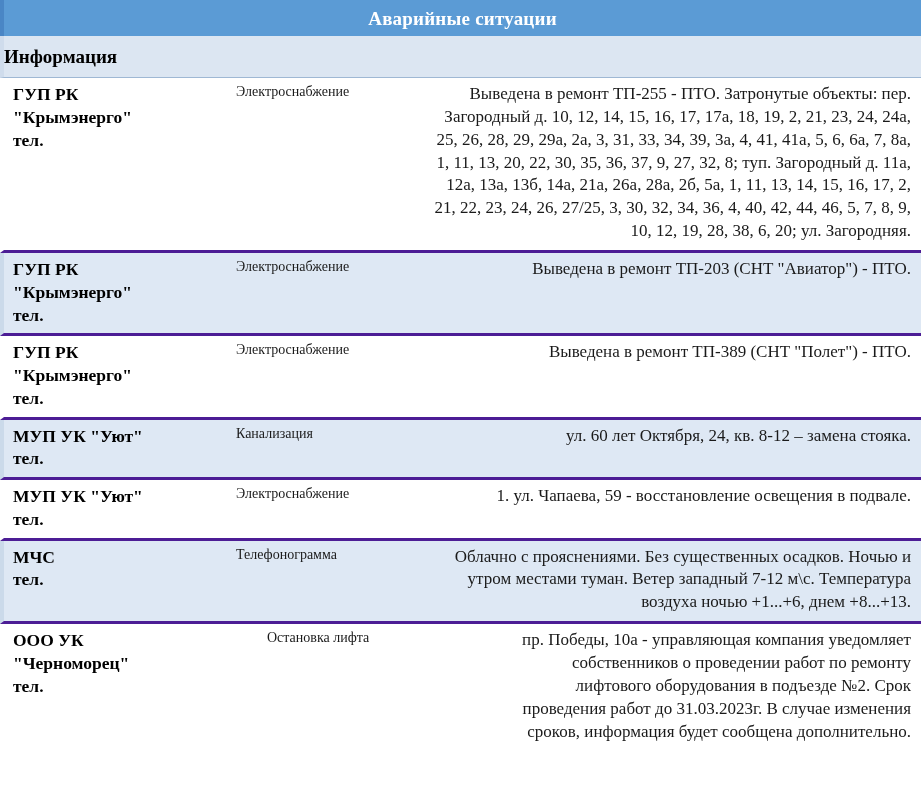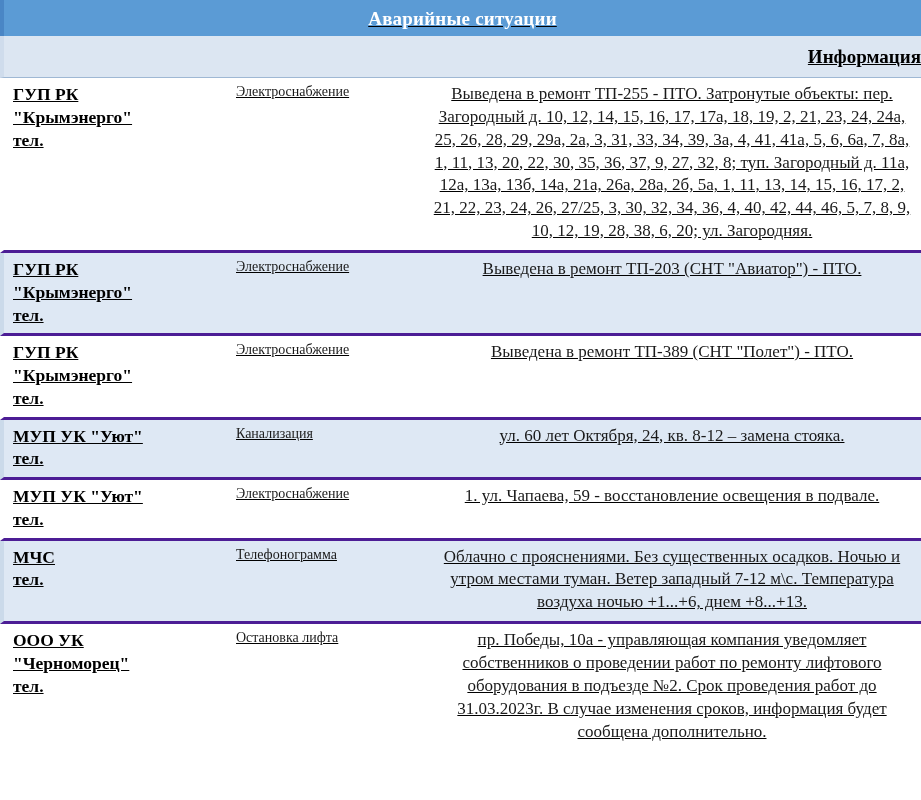--- a/index.html
+++ b/index.html
@@ -12,21 +12,20 @@
     font-family: "Liberation Serif", "DejaVu Serif", serif;
     overflow: hidden;
   }
 
   #page {
     position: relative;
     width: 921px;
     height: 800px;
     background: #ffffff;
     overflow: hidden;
-    text-decoration: underline;
   }
 
   
   .title-bar {
     position: relative;
     height: 36px;
     background: #5B9BD5;
     border-left: 4px solid #4A86C5;
     display: flex;
     align-items: center;
@@ -41,21 +40,21 @@
   }
 
   
   .sub-header {
     height: 42px;
     background: #DCE6F2;
     border-left: 4px solid #CFDCEC;
     border-bottom: 1px solid #9FB8D4;
     display: flex;
     align-items: center;
-    justify-content: flex-end;
+    justify-content: flex-start;
   }
   .sub-header-text {
     color: #000000;
     font-weight: bold;
     font-size: 19px;
     line-height: 1;
   }
 
   
   .table {
@@ -71,20 +70,21 @@
   .row.shaded {
     background: #DEE8F4;
     border-left: 4px solid #CBDAEA;
   }
   .row.plain {
     background: #ffffff;
     border-left: 4px solid #ffffff;
   }
   .row.last {
     border-bottom: none;
+    gap: 31px;
   }
 
   .col-org {
     width: 232px;
     flex: 0 0 232px;
     padding-left: 9px;
     padding-right: 6px;
     font-weight: bold;
     font-size: 17.5px;
     line-height: 1.30;
@@ -98,21 +98,21 @@
     font-size: 14px;
     line-height: 1.30;
     color: #1a1a1a;
   }
   .col-desc {
     flex: 1 1 auto;
     padding-right: 10px;
     font-size: 17px;
     line-height: 1.345;
     color: #1a1a1a;
-    text-align: center;
+    text-align: right;
   }
 </style>
 </head>
 <body>
 
 <div id="page">
 
   <div class="title-bar">
     <span class="title-bar-text">Аварийные ситуации</span>
   </div>

